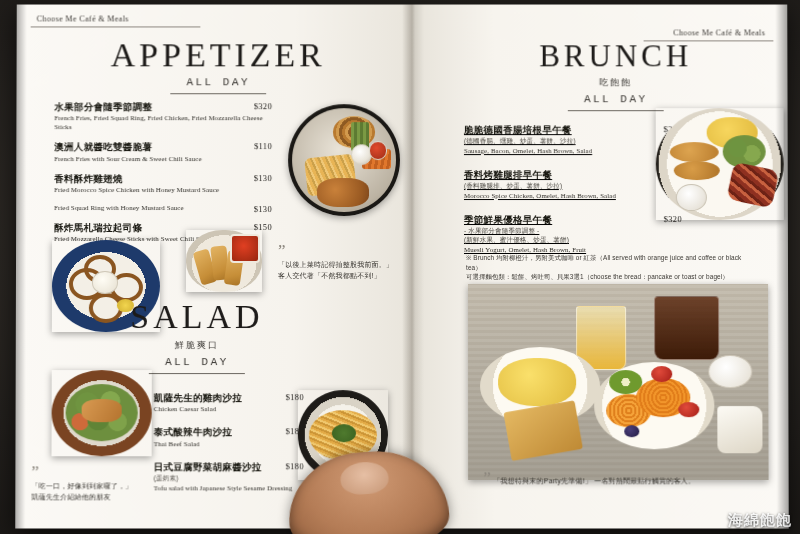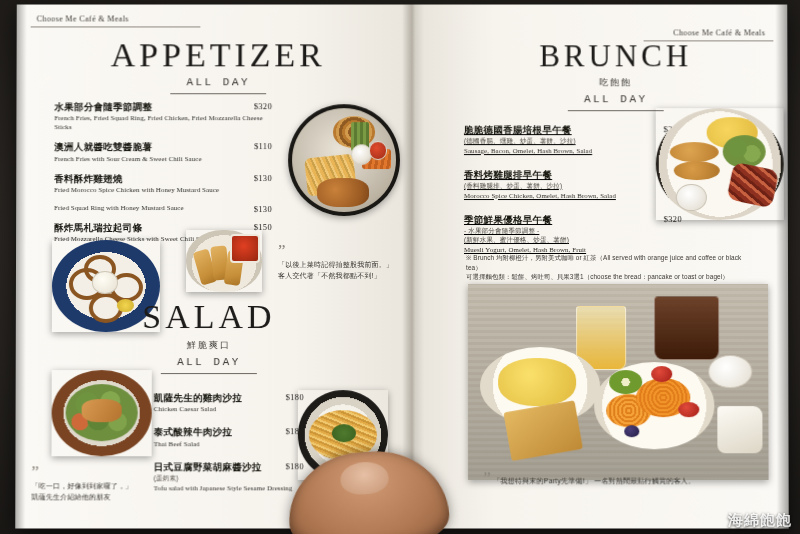--- a/index.html
+++ b/index.html
@@ -107,21 +107,21 @@
     font-size: 11px;
     letter-spacing: 2.5px;
     color: #3b3834;
     margin-top: 4px;
   }
   .sec .divider {
     width: 96px; height: 1px; background: #6b6760;
     margin: 5px auto 0;
   }
   #sec-appetizer { left: 52px; top: 34px; }
-  #sec-salad { left: 58px; top: 296px; width: 270px; }
+  #sec-salad { left: 46px; top: 296px; width: 270px; }
   #sec-brunch { left: 455px; top: 36px; width: 290px; }
   #sec-brunch .en { font-size: 31px; }
 
   
   .items { position: absolute; }
   .item { position: relative; margin-bottom: 9px; }
   .item .zh {
     font-size: 9.5px;
     color: #17160f;
     letter-spacing: .3px;

